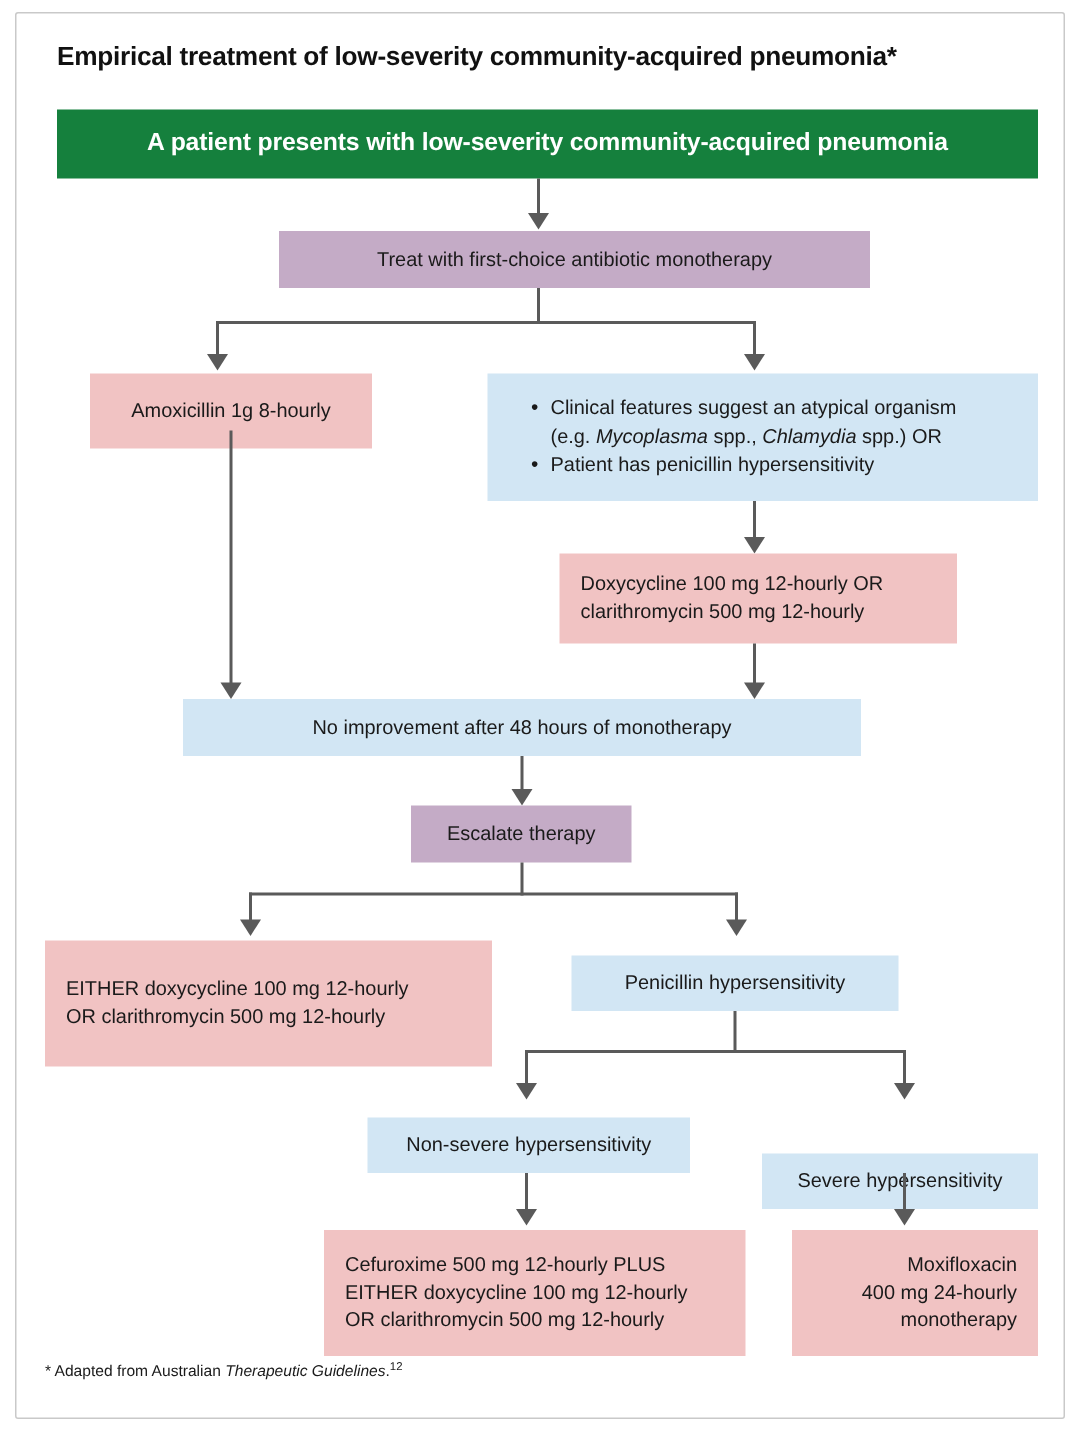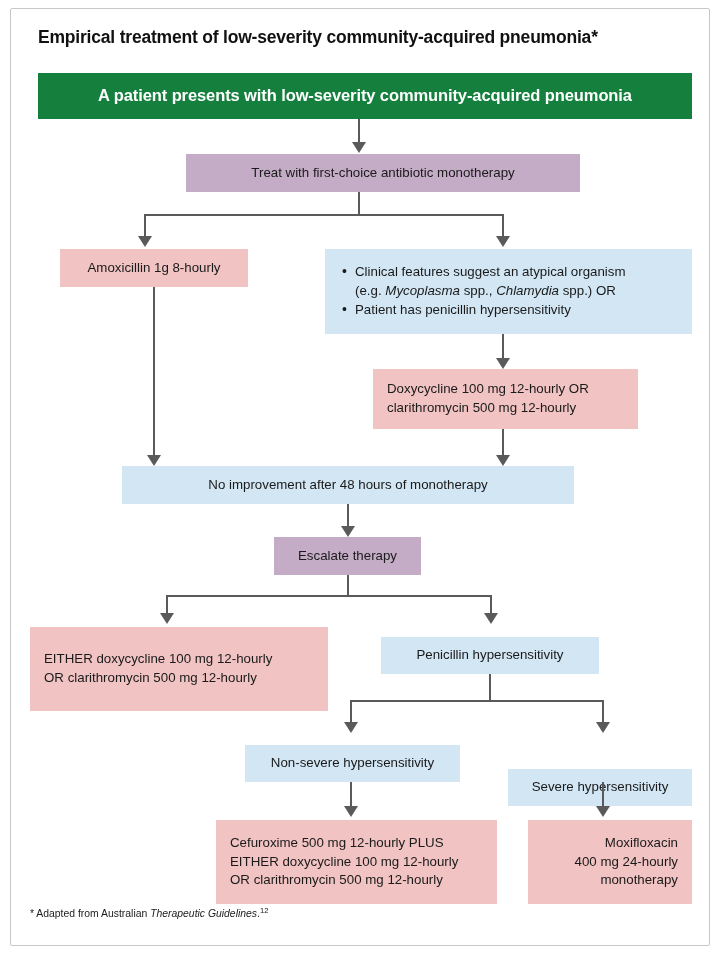--- a/index.html
+++ b/index.html
@@ -75,21 +75,21 @@
   .blue   { background: #d2e6f4; }
 
   .bullets {
     margin: 0;
     padding: 0 0 0 16px;
     list-style: none;
   }
   .bullets li {
     position: relative;
     padding-left: 0px;
-    margin: 1px 0;
+    margin: 1px 12px;
   }
   .bullets li::before {
     content: "\2022";
     position: absolute;
     left: -13px;
     top: -1px;
     font-size: 14px;
   }
   .indent { padding-left: 0px; display: block; }
   em { font-style: italic; }
@@ -135,21 +135,21 @@
 
   <div class="box center purple" style="left:186px; top:154px; width:394px; height:38px;">Treat with first-choice antibiotic monotherapy</div>
 
   <div class="conn vline" style="left:358px; top:192px; height:24px;"></div>
   <div class="conn hline" style="left:144px; top:214px; width:360px;"></div>
   <div class="conn vline" style="left:144px; top:214px; height:26px;"></div>
   <div class="arrow" style="left:138px; top:236px;"></div>
   <div class="conn vline" style="left:502px; top:214px; height:26px;"></div>
   <div class="arrow" style="left:496px; top:236px;"></div>
 
-  <div class="box center pink" style="left:60px; top:249px; width:188px; height:38px;">Amoxicillin 1g 8-hourly</div>
+  <div class="box center pink" style="left:60px; top:249px; width:188px; height:50px;">Amoxicillin 1g 8-hourly</div>
 
   <div class="conn vline" style="left:153px; top:287px; height:172px;"></div>
   <div class="arrow" style="left:147px; top:455px;"></div>
 
   <div class="box left blue" style="left:325px; top:249px; width:367px; height:85px;">
     <ul class="bullets">
       <li>
         <span>Clinical features suggest an atypical organism</span>
         <span class="indent"><span>(e.g. </span><em>Mycoplasma</em><span> spp., </span><em>Chlamydia</em><span> spp.) OR</span></span>
       </li>

